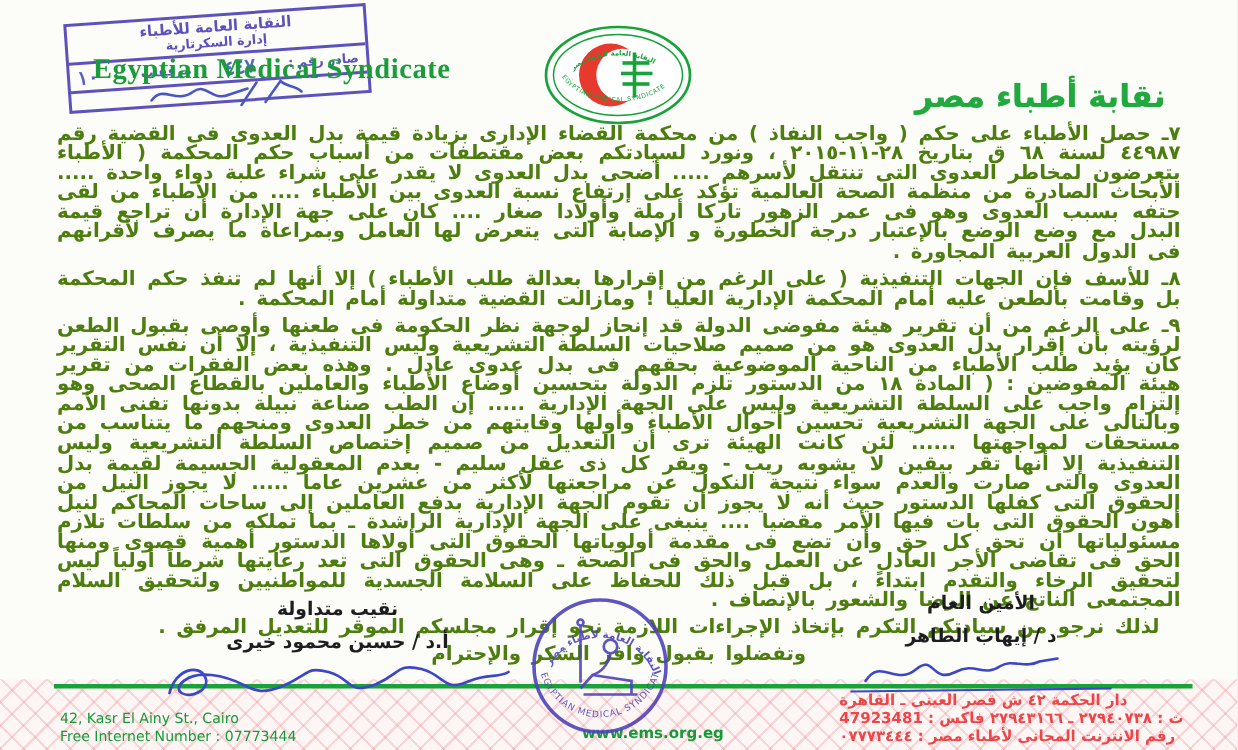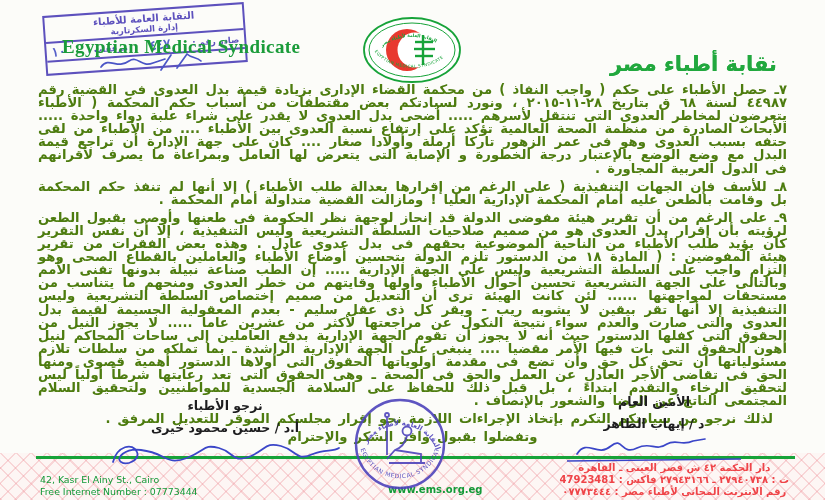--- a/index.html
+++ b/index.html
@@ -102,21 +102,21 @@
     position: absolute; left: 40px; bottom: 3px; z-index: 3;
     color: #149a38; font-weight: normal; font-size: 9.4px; line-height: 11.5px;
     white-space: nowrap;
   }
   .footer-site {
     position: absolute; left: 388px; bottom: 5px; z-index: 3;
     color: #149a38; font-weight: bold; font-size: 10px;
   }
   .footer-ar {
     position: absolute; right: 36px; bottom: 2px; z-index: 3;
-    direction: rtl; text-align: center;
+    direction: rtl; text-align: left;
     color: #ef4448; font-weight: bold; font-size: 10px; line-height: 12px;
     white-space: nowrap;
   }
 </style>
 </head>
 <body>
 
 <div class="page">
 
   <div class="admin-stamp">
@@ -175,21 +175,21 @@
   <div class="sig-block sig-right">
     <div class="sig-title">الأمين العام</div>
     <div class="sig-name">د / إيهاب الطاهر</div>
     <svg class="sig-scribble" width="190" height="34" viewBox="0 0 190 34">
       <path d="M18 22 C 28 6, 38 26, 52 14 C 64 4, 62 24, 78 16 C 92 9, 96 20, 108 12 C 116 7, 124 14, 134 9 L 146 7" fill="none" stroke="#3b46c8" stroke-width="1.7" stroke-linecap="round"></path>
       <path d="M8 29 L 182 27" fill="none" stroke="#3b46c8" stroke-width="1.4"></path>
     </svg>
   </div>
 
   <div class="sig-block sig-left">
-    <div class="sig-title">نرجو الأطباء</div>
+    <div class="sig-title">نقيب متداولة</div>
     <div class="sig-name">أ.د / حسين محمود خيرى</div>
     <svg class="sig-scribble" width="240" height="38" viewBox="0 0 240 38">
       <path d="M8 26 C 12 10, 28 6, 32 16 C 35 24, 22 30, 16 26 C 10 22, 20 12, 36 14 C 62 17, 60 30, 82 22 C 102 14, 98 8, 114 12 C 130 16, 126 28, 146 20 C 162 13, 160 6, 176 10 C 192 14, 190 26, 208 18 C 220 13, 228 16, 234 12" fill="none" stroke="#3b46c8" stroke-width="1.8" stroke-linecap="round"></path>
     </svg>
   </div>
 
   <svg class="round-stamp" viewBox="0 0 130 100">
     <circle cx="65" cy="47" r="44" fill="none" stroke="#4e43bb" stroke-width="2.4"></circle>
     <g stroke="#4e43bb" stroke-width="1.8" fill="none">
       <circle cx="72" cy="34" r="4.5"></circle>

